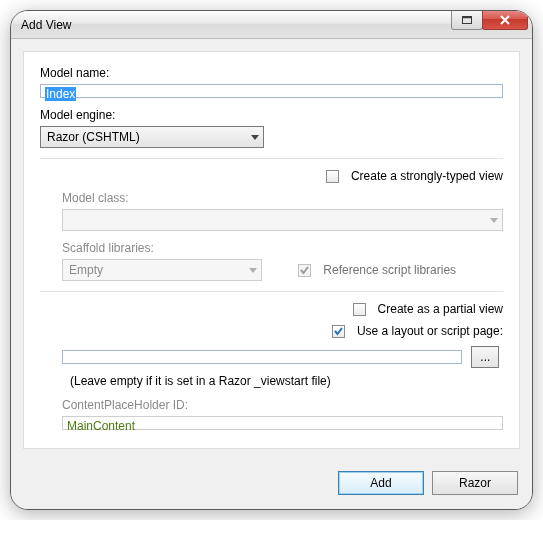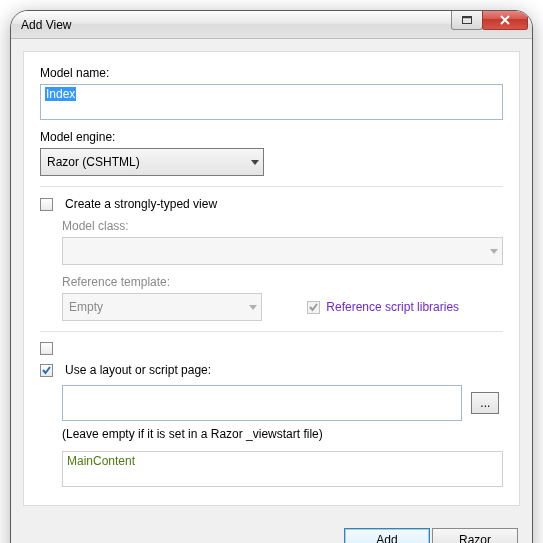--- a/index.html
+++ b/index.html
@@ -64,21 +64,21 @@
     border: 1px solid #dcdcdc;
   }
   .lbl {
     display:block;
     margin-bottom: 4px;
     color:#000;
   }
   .lbl.disabled { color:#8a8a8a; }
   .textbox {
     width: 100%;
-    height: 36px;
+    height: 14px;
     border: 1px solid #a3b9d1;
     padding: 2px 4px;
     font-family: inherit;
     font-size: 12px;
     outline: none;
   }
   .textbox.short { width: 400px; display:inline-block; vertical-align:middle;}
   .textbox.selected {
     background: #fff;
   }
@@ -89,21 +89,21 @@
   }
   .textbox.disabled {
     background:#fff;
     color:#4d7c0f;
     border-color:#cfcfcf;
   }
   .combo {
     display:flex;
     align-items:center;
     width: 224px;
-    height: 28px;
+    height: 22px;
     border:1px solid #7a7a7a;
     background: linear-gradient(to bottom,#f6f6f6,#e4e4e4);
     padding: 0 4px 0 6px;
     justify-content: space-between;
   }
   .combo.wide { width:100%; }
   .combo.narrow { width: 200px; display:inline-flex; vertical-align:middle;}
   .combo.disabled {
     color:#8a8a8a;
     border-color:#cfcfcf;
@@ -115,47 +115,48 @@
     border-right:4px solid transparent;
     border-top:5px solid #434343;
   }
   .combo.disabled .arrow { border-top-color:#b0b0b0;}
   .row { margin-bottom: 10px; }
   .check-row {
     display:flex;
     align-items:center;
     gap:12px;
     margin: 8px 0;
+    justify-content: flex-end;
   }
   .check {
     width:13px;height:13px;
     border:1px solid #8a8a8a;
     background: linear-gradient(to bottom,#fff,#eaeaea);
     display:flex;align-items:center;justify-content:center;
   }
   .check.disabled { border-color:#c0c0c0; background:#f3f3f3;}
   .check svg { display:none; }
   .check.checked svg { display:block; }
   .indent { margin-left: 22px; }
-  .hint { color:#000; margin:6px 0 10px 0;}
+  .hint { color:#000; margin:6px 0 10px 8px;}
   .browse-btn {
     display:inline-flex;
     align-items:center;
     justify-content:center;
     width:28px;height:22px;
     border:1px solid #7a7a7a;
     background: linear-gradient(to bottom,#f6f6f6,#e4e4e4);
     margin-left:6px;
     vertical-align:middle;
     font-size:12px;
   }
   .footer {
     display:flex;
     justify-content:flex-end;
-    gap:2px;
+    gap:8px;
     padding: 10px 14px 14px 0;
     background:#f0f0f0;
   }
   .btn {
     width:86px;height:24px;
     border:1px solid #8a8a8a;
     background: linear-gradient(to bottom,#f7f7f7,#e2e2e2);
     display:flex;align-items:center;justify-content:center;
     font-size:12px;
     font-family:inherit;
@@ -166,23 +167,23 @@
     background: linear-gradient(to bottom,#f4fbff,#d9eefc);
   }
   hr.sep {
     border:none;
     border-top:1px solid #e2e2e2;
     margin:10px 0;
   }
   .ref-lib {
     display:inline-flex;
     align-items:center;
-    gap:6px;
-    margin-left:42px;
-    color:#6d28d9;
+    gap:12px;
+    margin-left:33px;
+    color:#737373;
     vertical-align:middle;
   }
 </style>
 </head>
 <body>
 
 <div class="dialog">
   <div class="titlebar">
     <span class="title">Add View</span>
     <div class="winbtns">
@@ -226,21 +227,21 @@
 
     <div class="indent">
       <div class="row">
         <span class="lbl disabled">Model class:</span>
         <div class="combo wide disabled">
           <span></span>
           <span class="arrow"></span>
         </div>
       </div>
       <div class="row">
-        <span class="lbl disabled">Reference template:</span>
+        <span class="lbl disabled">Scaffold libraries:</span>
         <div class="combo narrow disabled">
           <span>Empty</span>
           <span class="arrow"></span>
         </div>
         <span class="ref-lib">
           <span class="check disabled checked">
             <svg width="11" height="11" viewBox="0 0 11 11">
                 <path d="M2 5 L4.5 8 L9 2" fill="none" stroke="#9a9a9a" stroke-width="2"></path>
               </svg>
           </span>
@@ -248,38 +249,40 @@
         </span>
       </div>
     </div>
 
     <hr class="sep">
 
     <div class="check-row">
       <div class="check">
         
       </div>
+      <span>Create as a partial view</span>
     </div>
 
     <div class="check-row">
       <div class="check checked">
         <svg width="11" height="11" viewBox="0 0 11 11">
             <path d="M2 5 L4.5 8 L9 2" fill="none" stroke="#2a6fb5" stroke-width="2"></path>
           </svg>
       </div>
       <span>Use a layout or script page:</span>
     </div>
 
     <div class="indent">
       <div class="row" style="margin-bottom:4px;">
         <input class="textbox short" type="text" value="" style="">
         <span class="browse-btn">...</span>
       </div>
       <div class="hint">(Leave empty if it is set in a Razor _viewstart file)</div>
       <div class="row">
+        <span class="lbl disabled">ContentPlaceHolder ID:</span>
         <div class="textbox disabled">MainContent</div>
       </div>
     </div>
 
   </div>
 
   <div class="footer">
     <div class="btn primary">Add</div>
     <div class="btn">Razor</div>
   </div>

